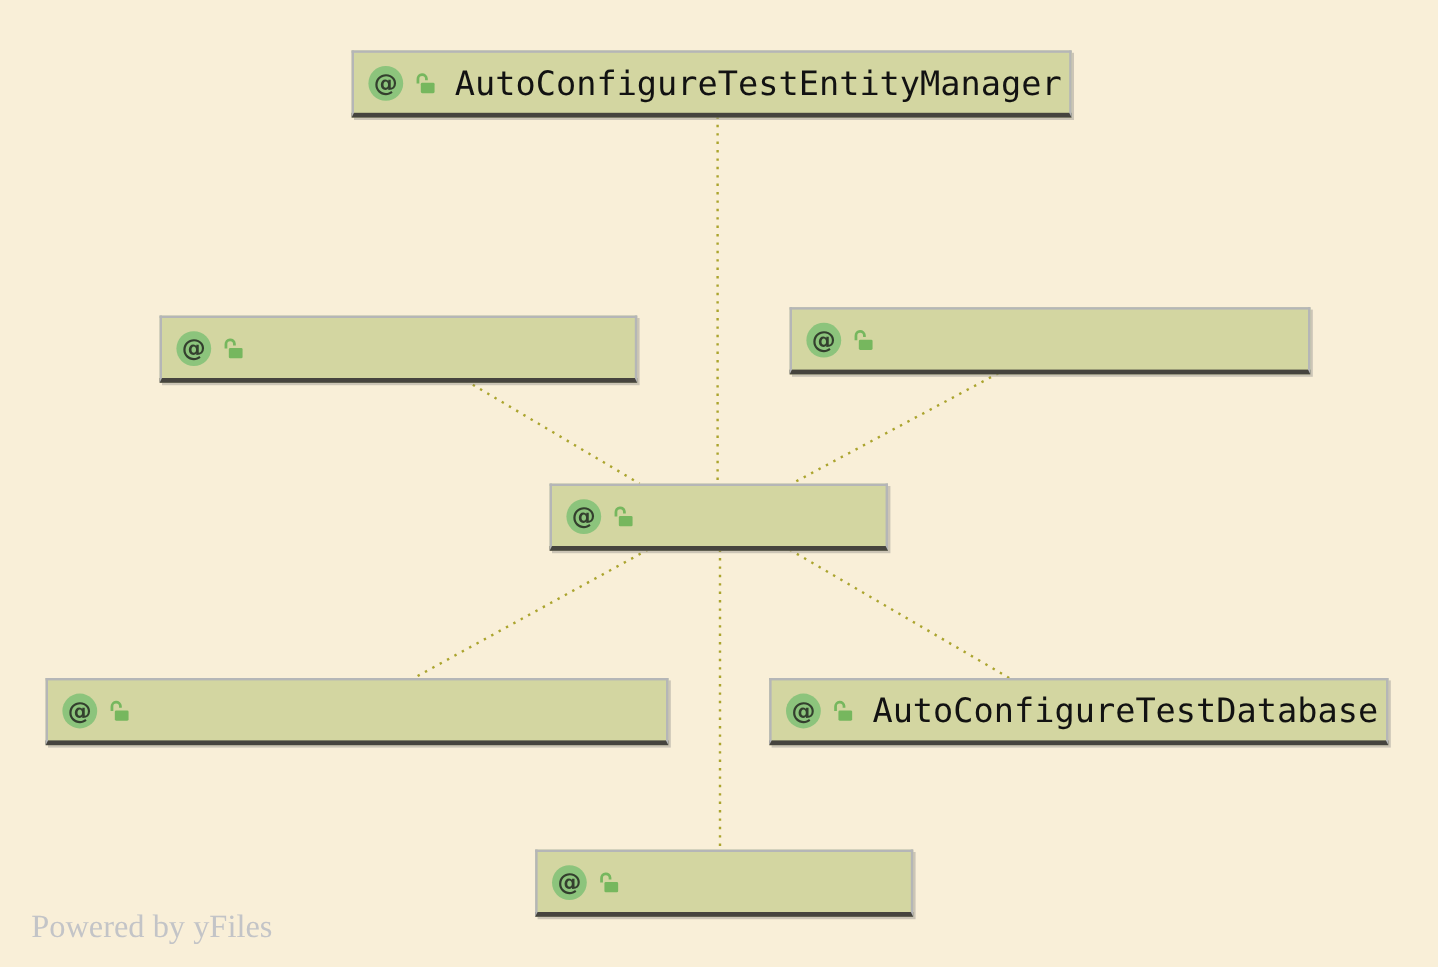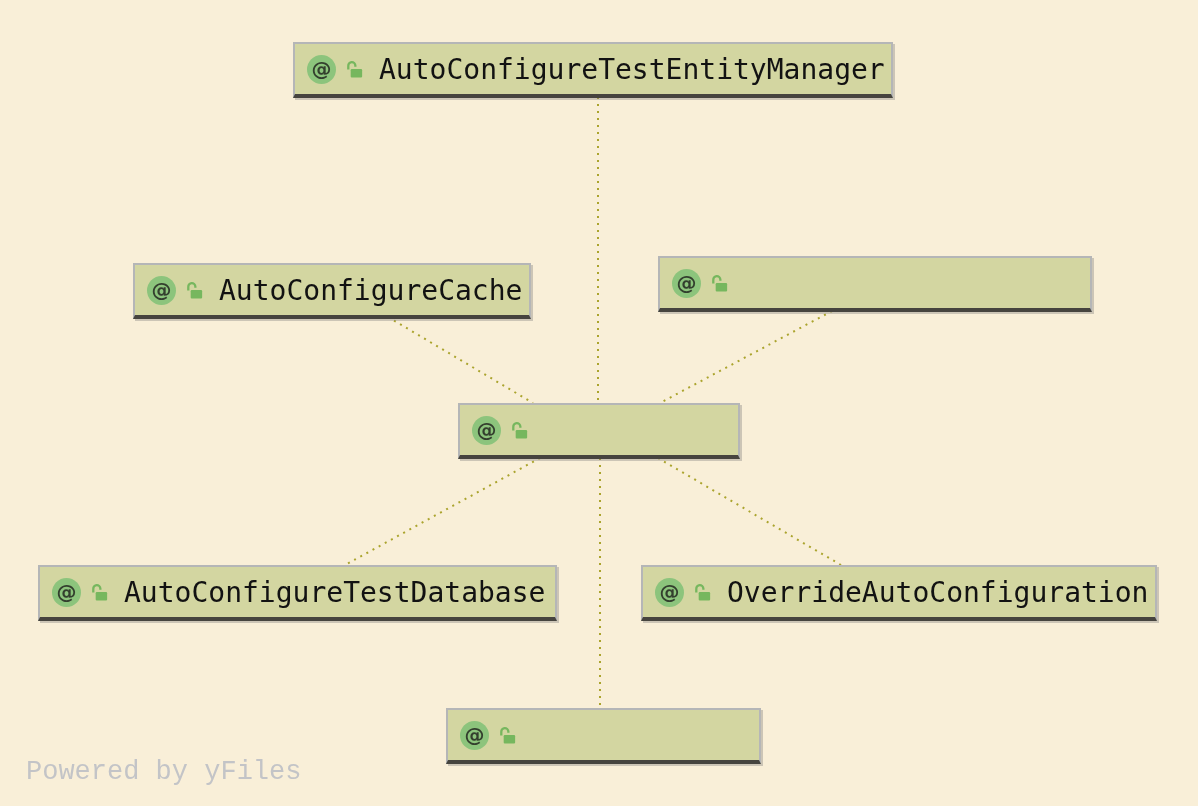--- a/index.html
+++ b/index.html
@@ -51,21 +51,21 @@
   .node .lbl{
     font-size:28px;
     color:#121212;
     white-space:nowrap;
     letter-spacing:0;
   }
   #watermark{
     position:absolute;
     left:26px;top:757px;
     z-index:3;
-    font-family:Liberation Mono, monospace;
+    font-family:Liberation Serif, serif;
     font-size:27px;
     color:#c3c4c7;
   }
 </style>
 </head>
 <body>
 
 <div id="canvas">
   <svg id="edges" width="1198" height="806" viewBox="0 0 1198 806">
       <line x1="598" y1="97" x2="598" y2="403"></line>
@@ -83,21 +83,20 @@
           <rect x="7" y="10.5" width="12" height="9" rx="1.2"></rect>
         </svg>
         <span class="lbl">AutoConfigureTestEntityManager</span>
       </div>
       <div class="node" style="left: 133px; top: 263px; width: 398px; height: 56px;">
         <span class="at">@</span>
         <svg class="lock" viewBox="0 0 22 22">
           <path d="M4.5 11 V7.2 A3.7 3.7 0 0 1 11.9 6.8 V8.2"></path>
           <rect x="7" y="10.5" width="12" height="9" rx="1.2"></rect>
         </svg>
-        <span class="lbl">AutoConfigureCache</span>
       </div>
       <div class="node" style="left: 658px; top: 256px; width: 434px; height: 56px;">
         <span class="at">@</span>
         <svg class="lock" viewBox="0 0 22 22">
           <path d="M4.5 11 V7.2 A3.7 3.7 0 0 1 11.9 6.8 V8.2"></path>
           <rect x="7" y="10.5" width="12" height="9" rx="1.2"></rect>
         </svg>
       </div>
       <div class="node" style="left: 458px; top: 403px; width: 282px; height: 56px;">
         <span class="at">@</span>
@@ -105,29 +104,28 @@
           <path d="M4.5 11 V7.2 A3.7 3.7 0 0 1 11.9 6.8 V8.2"></path>
           <rect x="7" y="10.5" width="12" height="9" rx="1.2"></rect>
         </svg>
       </div>
       <div class="node" style="left: 38px; top: 565px; width: 519px; height: 56px;">
         <span class="at">@</span>
         <svg class="lock" viewBox="0 0 22 22">
           <path d="M4.5 11 V7.2 A3.7 3.7 0 0 1 11.9 6.8 V8.2"></path>
           <rect x="7" y="10.5" width="12" height="9" rx="1.2"></rect>
         </svg>
-        <span class="lbl">AutoConfigureTestDatabase</span>
       </div>
       <div class="node" style="left: 641px; top: 565px; width: 516px; height: 56px;">
         <span class="at">@</span>
         <svg class="lock" viewBox="0 0 22 22">
           <path d="M4.5 11 V7.2 A3.7 3.7 0 0 1 11.9 6.8 V8.2"></path>
           <rect x="7" y="10.5" width="12" height="9" rx="1.2"></rect>
         </svg>
-        <span class="lbl">OverrideAutoConfiguration</span>
+        <span class="lbl">AutoConfigureTestDatabase</span>
       </div>
       <div class="node" style="left: 446px; top: 708px; width: 315px; height: 56px;">
         <span class="at">@</span>
         <svg class="lock" viewBox="0 0 22 22">
           <path d="M4.5 11 V7.2 A3.7 3.7 0 0 1 11.9 6.8 V8.2"></path>
           <rect x="7" y="10.5" width="12" height="9" rx="1.2"></rect>
         </svg>
       </div>
     </div>
   <div id="watermark">Powered by yFiles</div>

